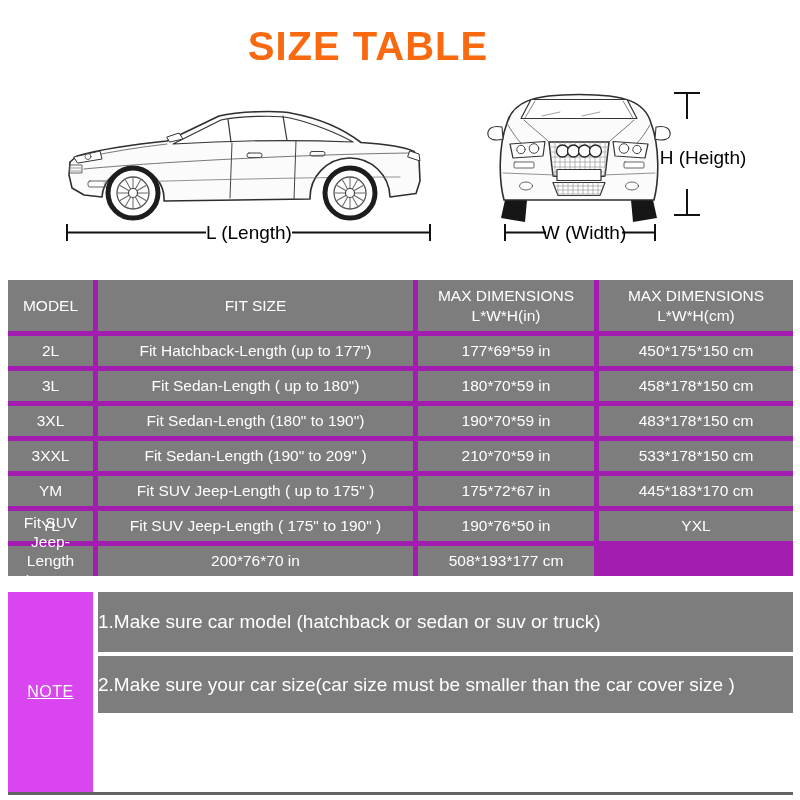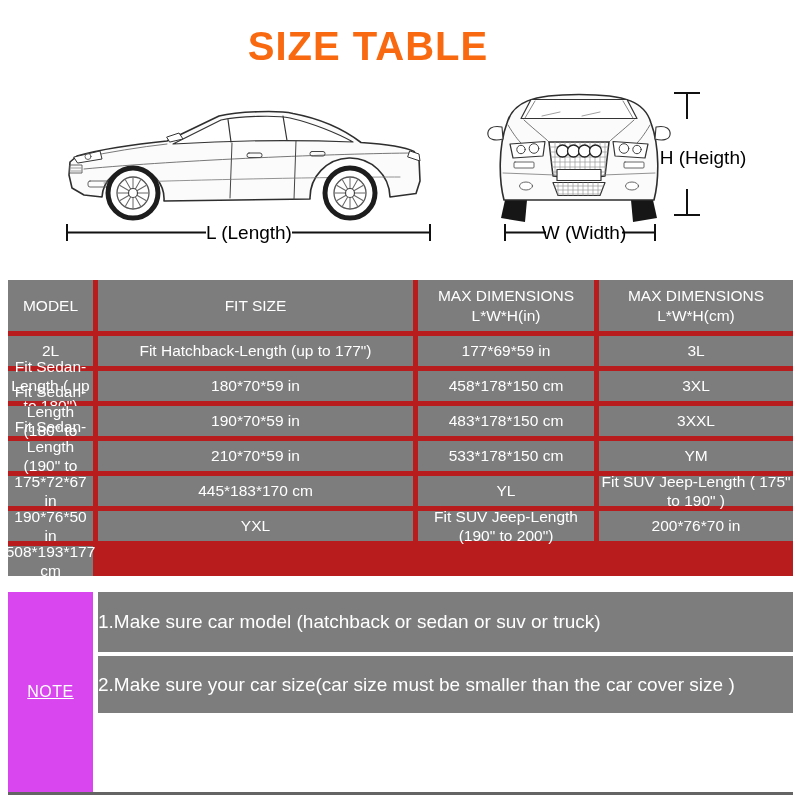--- a/index.html
+++ b/index.html
@@ -13,21 +13,21 @@
     color:#f9690f;
   }
   .diagram-svg{position:absolute;left:40px;top:85px;}
   
   .size-table{
     position:absolute;left:8px;top:280px;width:785px;
     display:grid;
     grid-template-columns:85px 315px 176px 194px;
     grid-template-rows:51px repeat(7,30px);
     column-gap:5px;row-gap:5px;
-    background:#b91c1c;
+    background:#a21caf;
   }
   .cell{
     background:#7d7d7d;color:#ffffff;
     display:flex;flex-direction:column;align-items:center;justify-content:center;
     font-size:15.5px;line-height:1.25;text-align:center;
   }
   .cell .sub:empty{display:none;}
   
   .note-section{
     position:absolute;left:8px;top:592px;width:785px;
@@ -198,37 +198,39 @@
       <span class="sub">L*W*H(in)</span>
   </div>
   <div class="cell">
     <span>MAX DIMENSIONS</span>
       <span class="sub">L*W*H(cm)</span>
   </div>
 
   <div class="cell">2L</div>
   <div class="cell">Fit Hatchback-Length (up to 177")</div>
   <div class="cell">177*69*59 in</div>
+  <div class="cell">450*175*150 cm</div>
 
   <div class="cell">3L</div>
   <div class="cell">Fit Sedan-Length ( up to 180")</div>
   <div class="cell">180*70*59 in</div>
   <div class="cell">458*178*150 cm</div>
 
   <div class="cell">3XL</div>
   <div class="cell">Fit Sedan-Length (180" to 190")</div>
   <div class="cell">190*70*59 in</div>
   <div class="cell">483*178*150 cm</div>
 
   <div class="cell">3XXL</div>
   <div class="cell">Fit Sedan-Length (190" to 209" )</div>
   <div class="cell">210*70*59 in</div>
   <div class="cell">533*178*150 cm</div>
 
   <div class="cell">YM</div>
+  <div class="cell">Fit SUV Jeep-Length ( up to 175" )</div>
   <div class="cell">175*72*67 in</div>
   <div class="cell">445*183*170 cm</div>
 
   <div class="cell">YL</div>
   <div class="cell">Fit SUV Jeep-Length ( 175" to 190" )</div>
   <div class="cell">190*76*50 in</div>
 
   <div class="cell">YXL</div>
   <div class="cell">Fit SUV Jeep-Length (190" to 200")</div>
   <div class="cell">200*76*70 in</div>

